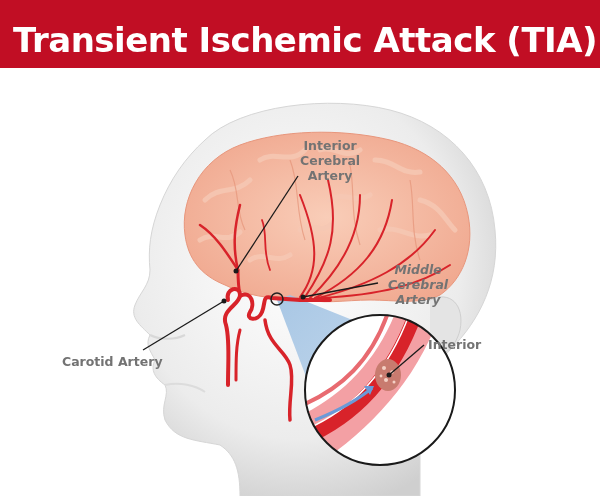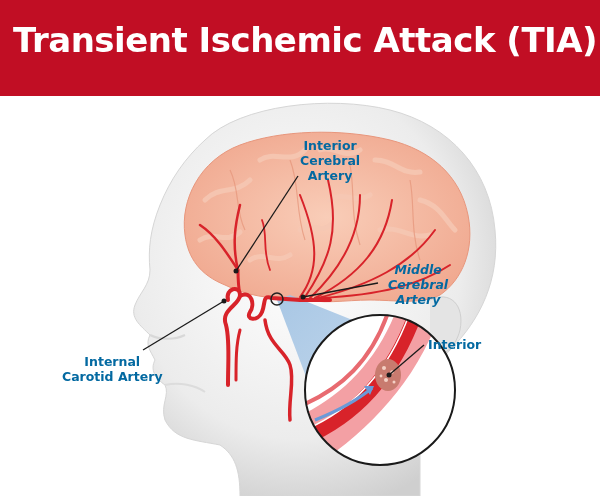--- a/index.html
+++ b/index.html
@@ -1,20 +1,20 @@
 <!DOCTYPE html>
 <html><head>
 <meta charset="utf-8">
 <style>
   html,body{margin:0;padding:0;}
   body{width:600px;height:496px;background:#ffffff;overflow:hidden;position:relative;font-family:"DejaVu Sans",sans-serif;}
-  .banner{position:absolute;left:0;top:0;width:600px;height:96px;background:#c10e24;}
+  .banner{position:absolute;left:0;top:0;width:600px;height:68px;background:#c10e24;}
   .title{position:absolute;left:13px;top:16px;color:#ffffff;font-family:"DejaVu Sans",sans-serif;font-weight:bold;font-size:34px;letter-spacing:-0.5px;white-space:nowrap;line-height:48px;}
   svg.art{position:absolute;left:0;top:80px;}
-  .label{position:absolute;color:#0369a1;font-family:"DejaVu Sans",sans-serif;font-weight:bold;font-size:12.5px;line-height:15px;text-align:center;white-space:nowrap;}
+  .label{position:absolute;color:#737373;font-family:"DejaVu Sans",sans-serif;font-weight:bold;font-size:12.5px;line-height:15px;text-align:center;white-space:nowrap;}
 </style>
 </head>
 <body>
 
 <div class="banner">
   <div class="title">Transient Ischemic Attack (TIA)</div>
 </div>
 
 <svg class="art" width="600" height="416" viewBox="0 80 600 416" xmlns="http://www.w3.org/2000/svg">
   <defs>
@@ -134,19 +134,18 @@
   <div>Artery</div>
 </div>
 
 <div class="label" style="left:388px;top:262px;font-style:italic;">
   <div>Middle</div>
   <div>Cerebral</div>
   <div>Artery</div>
 </div>
 
 <div class="label" style="left:62px;top:354px;">
-  <div>Internal</div>
   <div>Carotid Artery</div>
 </div>
 
 <div class="label" style="left:428px;top:337px;">
   <div>Interior</div>
 </div>
 
 </body></html>

